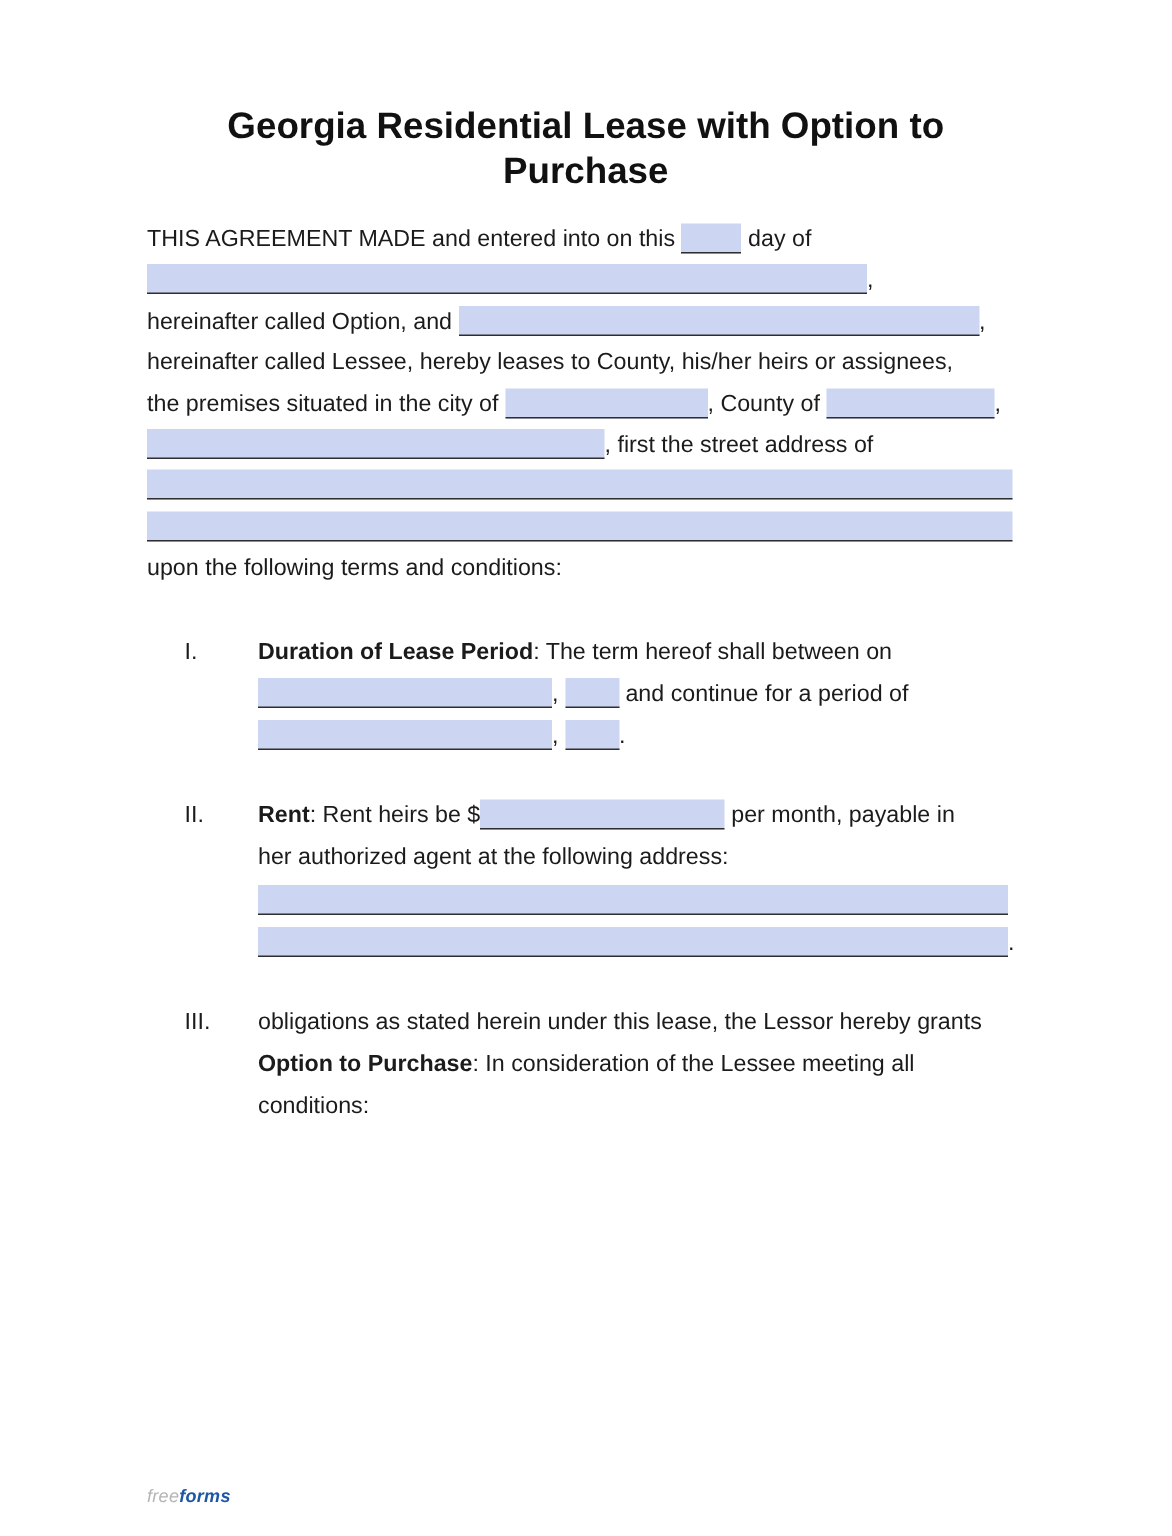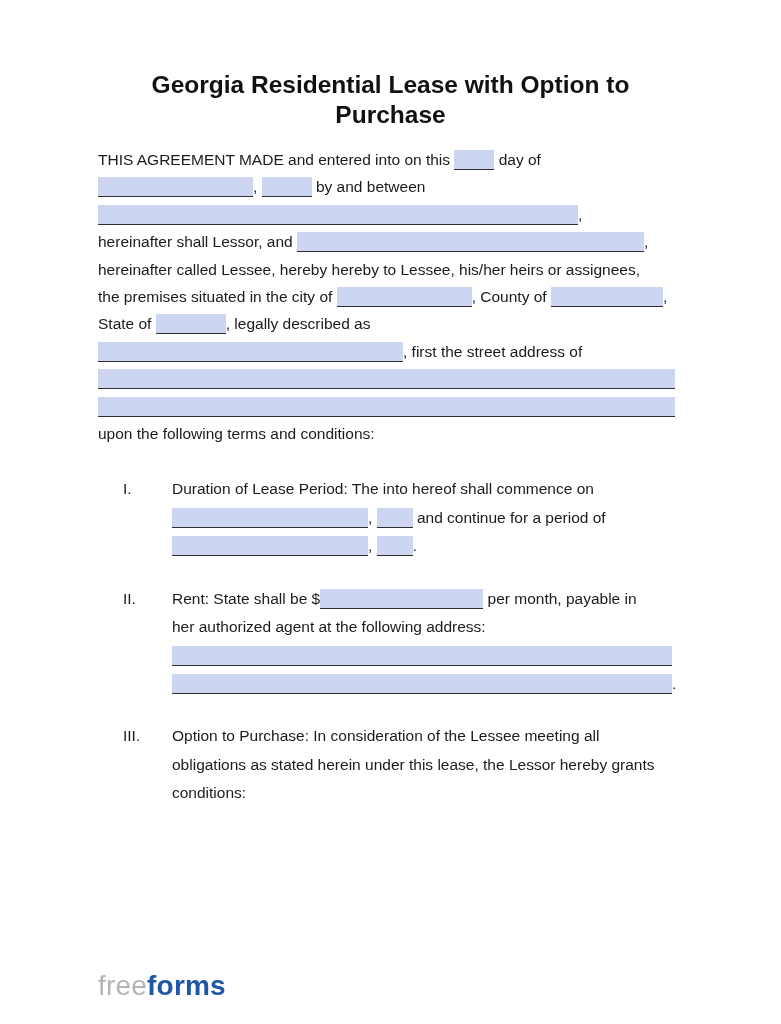--- a/index.html
+++ b/index.html
@@ -30,21 +30,21 @@
   }
   .content {
     margin: 16px 0 0 98px;
     width: 584px;
   }
   .line {
     line-height: 27.4px;
     white-space: pre;
   }
   .run { white-space: pre; margin-top: 46px; }
-  .bold { font-weight: normal; }
+  .bold { font-weight: bold; }
   .blank {
     display: inline-block;
     background: var(--field);
     border-bottom: 1.5px solid var(--underline);
     height: 20px;
     vertical-align: -5px;
     box-sizing: border-box;
   }
   .section {
     position: relative;
@@ -55,74 +55,73 @@
   .section .line { line-height: 28.4px; }
   .numeral {
     position: absolute;
     left: 25px;
     top: 0;
     line-height: 28.4px;
   }
   .footer {
     position: absolute;
     left: 98px;
-    top: 970px;
-    font-size: 28px;
+    top: 990px;
+    font-size: 12px;
     letter-spacing: 0.2px;
+    font-style: italic;
   }
   .footer .free { color: var(--logo-free); font-weight: 400; }
   .footer .forms { color: var(--logo-forms); font-weight: bold; }
 </style>
 </head>
 <body>
 
 <div class="page">
 
   <div class="doc-title">
     <div>Georgia Residential Lease with Option to</div>
     <div>Purchase</div>
   </div>
 
   <div class="content">
     <div>
         <div class="line"><span class="run">THIS AGREEMENT MADE and entered into on this </span><span class="blank" style="width: 40px;"></span><span class="run"> day of</span></div>
-        <div class="line"><span class="blank" style="width: 155px;"></span><span class="run">, </span><span class="blank" style="width: 50px;"></span><span class="run"> by and between</span></div>
         <div class="line"><span class="blank" style="width: 480px;"></span><span class="run">,</span></div>
-        <div class="line"><span class="run">hereinafter shall Lessor, and </span><span class="blank" style="width: 347px;"></span><span class="run">,</span></div>
-        <div class="line"><span class="run">hereinafter called Lessee, hereby hereby to Lessee, his/her heirs or assignees,</span></div>
+        <div class="line"><span class="run">hereinafter called Option, and </span><span class="blank" style="width: 347px;"></span><span class="run">,</span></div>
+        <div class="line"><span class="run">hereinafter called Lessee, hereby leases to County, his/her heirs or assignees,</span></div>
         <div class="line"><span class="run">the premises situated in the city of </span><span class="blank" style="width: 135px;"></span><span class="run">, County of </span><span class="blank" style="width: 112px;"></span><span class="run">,</span></div>
-        <div class="line"><span class="run">State of </span><span class="blank" style="width: 70px;"></span><span class="run">, legally described as</span></div>
         <div class="line"><span class="blank" style="width: 305px;"></span><span class="run">, first the street address of</span></div>
         <div class="line"><span class="blank" style="width: 577px;"></span></div>
         <div class="line"><span class="blank" style="width: 577px;"></span></div>
         <div class="line"><span class="run">upon the following terms and conditions:</span></div>
       </div>
     <div>
         <div class="section">
           <span class="numeral">I.</span>
           <div>
-            <div class="line"><span class="run bold">Duration of Lease Period</span><span class="run">: The into hereof shall commence on</span></div>
+            <div class="line"><span class="run bold">Duration of Lease Period</span><span class="run">: The term hereof shall between on</span></div>
             <div class="line"><span class="blank" style="width: 196px;"></span><span class="run">, </span><span class="blank" style="width: 36px;"></span><span class="run"> and continue for a period of</span></div>
             <div class="line"><span class="blank" style="width: 196px;"></span><span class="run">, </span><span class="blank" style="width: 36px;"></span><span class="run">.</span></div>
           </div>
         </div>
         <div class="section">
           <span class="numeral">II.</span>
           <div>
-            <div class="line"><span class="run bold">Rent</span><span class="run">: State shall be $</span><span class="blank" style="width: 163px;"></span><span class="run"> per month, payable in</span></div>
+            <div class="line"><span class="run bold">Rent</span><span class="run">: Rent heirs be $</span><span class="blank" style="width: 163px;"></span><span class="run"> per month, payable in</span></div>
             <div class="line"><span class="run">her authorized agent at the following address:</span></div>
             <div class="line"><span class="blank" style="width: 500px;"></span></div>
             <div class="line"><span class="blank" style="width: 500px;"></span><span class="run">.</span></div>
           </div>
         </div>
         <div class="section">
           <span class="numeral">III.</span>
           <div>
+            <div class="line"><span class="run">obligations as stated herein under this lease, the Lessor hereby grants</span></div>
             <div class="line"><span class="run bold">Option to Purchase</span><span class="run">: In consideration of the Lessee meeting all</span></div>
-            <div class="line"><span class="run">obligations as stated herein under this lease, the Lessor hereby grants</span></div>
             <div class="line"><span class="run">conditions:</span></div>
           </div>
         </div>
       </div>
   </div>
 
   <div class="footer"><span class="free">free</span><span class="forms">forms</span></div>
 
 </div>
 

